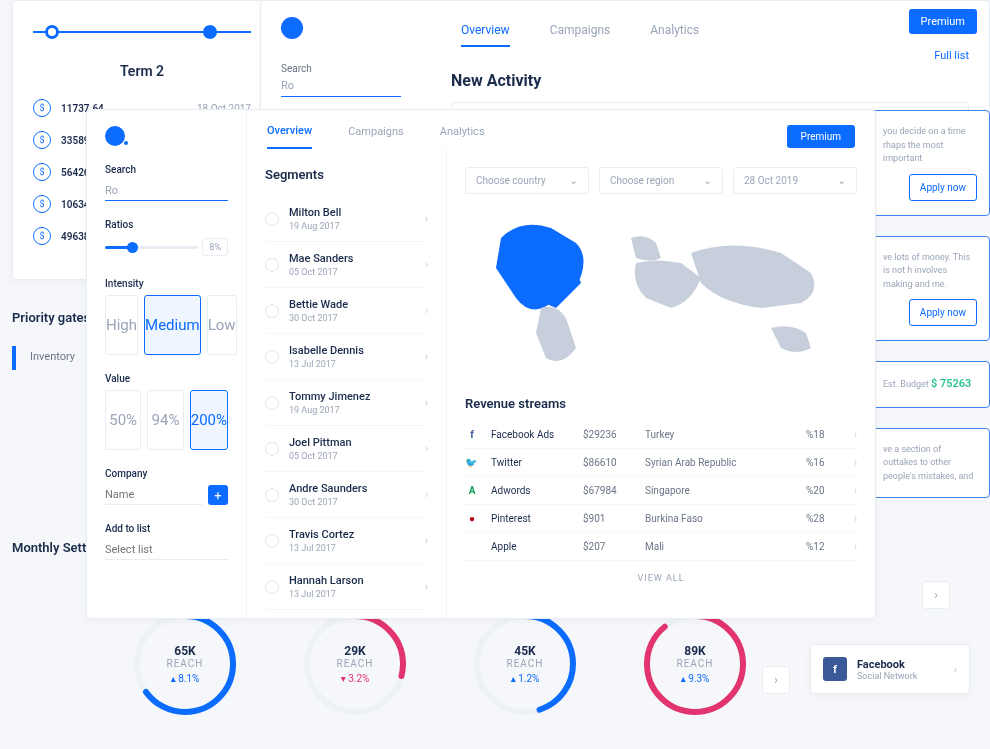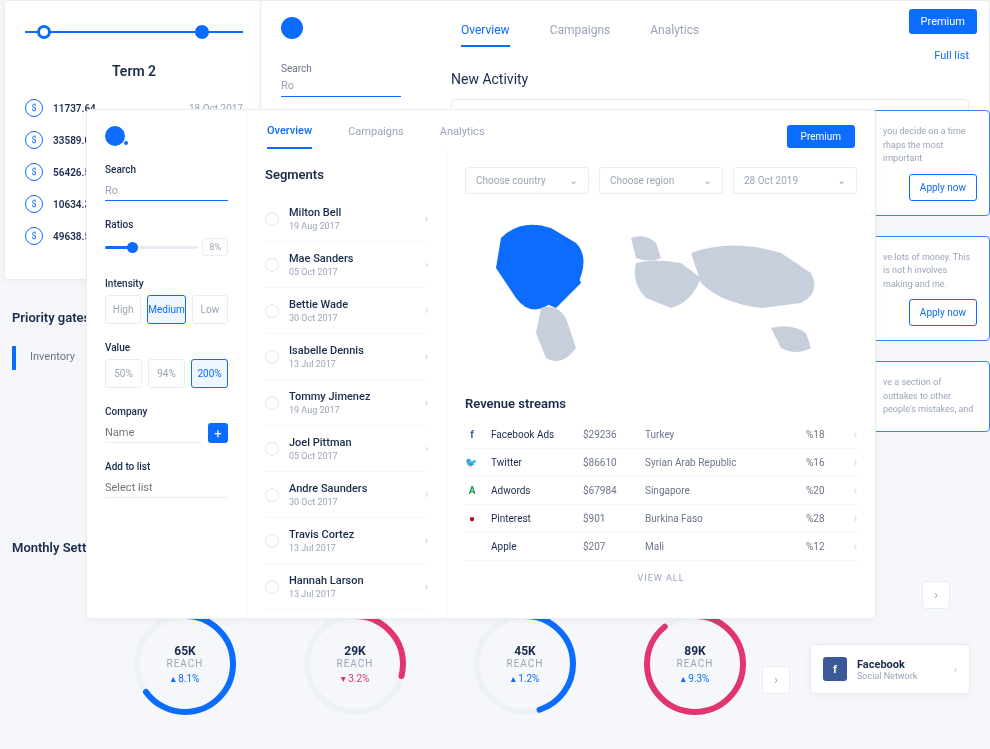--- a/index.html
+++ b/index.html
@@ -1,37 +1,37 @@
 <!DOCTYPE html>
 <html><head>
 <meta charset="utf-8">
 <style>
 *{box-sizing:border-box;margin:0;padding:0;font-family:-apple-system,BlinkMacSystemFont,"Segoe UI",Roboto,sans-serif}
 body{background:#f5f7fa;width:990px;height:749px;overflow:hidden;position:relative;color:#1a2b4c}
 .card{background:#fff;border:1px solid #e8ecf3;border-radius:4px;box-shadow:0 2px 8px rgba(0,0,0,.04)}
 .layer{position:absolute}
 
 
-.bg-term{left:4px;top:0;width:260px;padding:20px}
+.bg-term{left:12px;top:0;width:260px;padding:20px}
 .bg-term .slider-track{height:2px;background:#0b6cff;position:relative;margin:10px 0 30px}
 .bg-term .dot{width:14px;height:14px;border:3px solid #0b6cff;background:#fff;border-radius:50%;position:absolute;top:-6px}
 .bg-term h3{text-align:center;font-size:14px;font-weight:600;color:#1a2b4c;margin-bottom:20px}
 .bg-term .row{display:flex;align-items:center;gap:10px;margin-bottom:14px;font-size:10px}
 .bg-term .circ{width:18px;height:18px;border:1.5px solid #0b6cff;border-radius:50%;display:flex;align-items:center;justify-content:center;color:#0b6cff;font-size:9px}
 .bg-term .amt{font-weight:600}
 .bg-term .date{color:#9aa5b8;margin-left:auto}
 
 
 .bg-act{left:260px;top:0;right:0;padding:16px 20px}
 .bg-act .logo{width:22px;height:22px;background:#0b6cff;border-radius:50%;display:inline-block}
 .bg-act .tabs{display:flex;gap:40px;font-size:12px;margin-left:180px;margin-top:-20px}
 .bg-act .tab{padding-bottom:8px;color:#9aa5b8;cursor:pointer}
 .bg-act .tab.active{color:#0b6cff;border-bottom:2px solid #0b6cff}
 .bg-act .prem{position:absolute;right:12px;top:8px;background:#0b6cff;color:#fff;font-size:11px;padding:6px 12px;border-radius:3px}
-.bg-act h3{font-size:14px;font-weight:400;margin-top:24px}
+.bg-act h3{font-size:16px;font-weight:700;margin-top:24px}
 .bg-act .full{position:absolute;right:20px;top:48px;color:#0b6cff;font-size:11px}
 .bg-act .item{display:flex;align-items:center;gap:12px;padding:14px 16px;border:1px solid #e8ecf3;border-radius:4px;margin-top:12px;font-size:11px}
 .bg-act .ico{width:28px;height:28px;background:#eaf1ff;border-radius:4px;display:flex;align-items:center;justify-content:center;color:#0b6cff}
 .bg-act .meta{display:flex;flex-direction:column;gap:2px}
 .bg-act .sub{color:#9aa5b8;font-size:10px}
 .bg-act .rev{margin-left:auto;color:#6b7688;font-size:10px}
 .bg-act .stars{color:#ffb400;font-size:10px}
 .bg-act .est{color:#9aa5b8;font-size:9px}
 .bg-act .price{color:#2bc48a;font-weight:600;font-size:11px}
 
@@ -75,21 +75,21 @@
 .main .logo::after{content:"";position:absolute;right:-3px;bottom:1px;width:4px;height:4px;background:#0b6cff;border-radius:50%}
 .sb-lbl{font-size:10px;color:#1a2b4c;font-weight:500;margin-top:18px;margin-bottom:4px}
 .sb-in{border:none;border-bottom:1.5px solid #0b6cff;font-size:11px;padding:3px 0;width:100%;color:#9aa5b8;background:transparent}
 .sb-in.plain{border-bottom:1px solid #e8ecf3}
 .slider2{position:relative;height:24px;margin-top:6px}
 .slider2 .tr{position:absolute;top:10px;left:0;right:30px;height:3px;background:#e8ecf3;border-radius:2px}
 .slider2 .fl{position:absolute;top:10px;left:0;width:28px;height:3px;background:#0b6cff;border-radius:2px}
 .slider2 .h{position:absolute;top:6px;left:22px;width:11px;height:11px;background:#0b6cff;border-radius:50%}
 .slider2 .pct{position:absolute;right:0;top:2px;border:1px solid #e8ecf3;border-radius:3px;font-size:9px;color:#9aa5b8;padding:3px 6px}
 .btn-row{display:flex;gap:6px;margin-top:6px}
-.btn-row .b{flex:1;border:1px solid #e8ecf3;border-radius:3px;font-size:10px;color:#9aa5b8;padding:8px 0;text-align:center;cursor:pointer}
+.btn-row .b{flex:1;border:1px solid #e8ecf3;border-radius:3px;font-size:15px;color:#9aa5b8;padding:20px 0;text-align:center;cursor:pointer}
 .btn-row .b.on{border-color:#0b6cff;color:#0b6cff;background:#f0f6ff}
 .company-row{display:flex;gap:6px;margin-top:6px}
 .company-row input{flex:1}
 .company-row .add{width:20px;height:20px;background:#0b6cff;color:#fff;border-radius:3px;display:flex;align-items:center;justify-content:center;font-size:13px;cursor:pointer}
 
 .main .content{flex:1;display:flex;flex-direction:column}
 .topbar{display:flex;align-items:center;padding:14px 20px 0;gap:36px;font-size:11px;position:relative}
 .topbar .t{color:#9aa5b8;padding-bottom:10px;cursor:pointer}
 .topbar .t.active{color:#0b6cff;border-bottom:2px solid #0b6cff;font-weight:500}
 .topbar .prem{margin-left:auto;background:#0b6cff;color:#fff;font-size:10px;padding:6px 14px;border-radius:3px;cursor:pointer}
@@ -179,20 +179,21 @@
       <span class="stars">★ ★ ★ ★ ★</span>
       <span class="est">Est. Budget</span>
       <span class="price">$ 21141</span>
     </div>
   </div>
 </div>
 
 <div class="bg-right" id="bg-right">
     <div class="blk">you decide on a time rhaps the most important<div style="clear:both"></div><span class="apply">Apply now</span><div style="clear:both"></div></div>
     <div class="blk">ve lots of money. This is not h involves making and me.<div style="clear:both"></div><span class="apply">Apply now</span><div style="clear:both"></div></div>
+    <div class="blk"><span class="est">Est. Budget</span> <span class="price">$ 75263</span></div>
     <div class="blk">ve a section of outtakes to other people's mistakes, and</div>
   </div>
 
 <div class="bg-bl">
   <span>Priority gates</span>
   <div class="tabbar"></div>
   <div style="position:absolute;top:40px;left:18px;font-size:11px;font-weight:400;color:#6b7688">Inventory</div>
 </div>
 <div class="bg-bl2">Monthly Settings</div>
 

